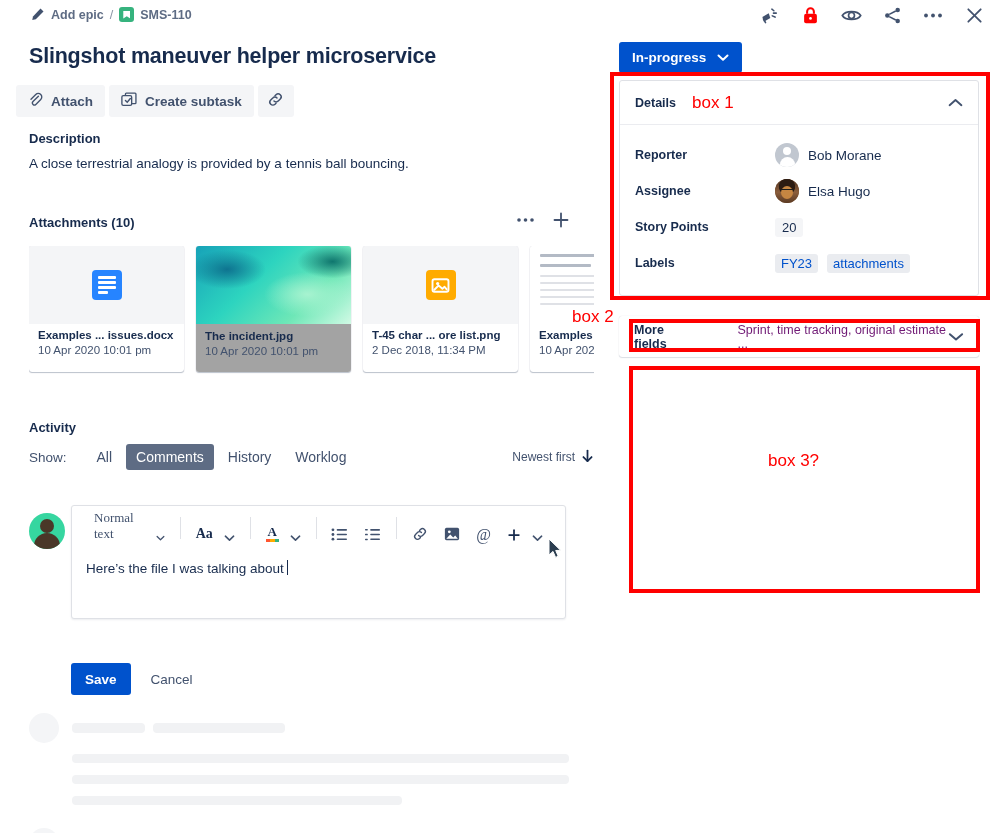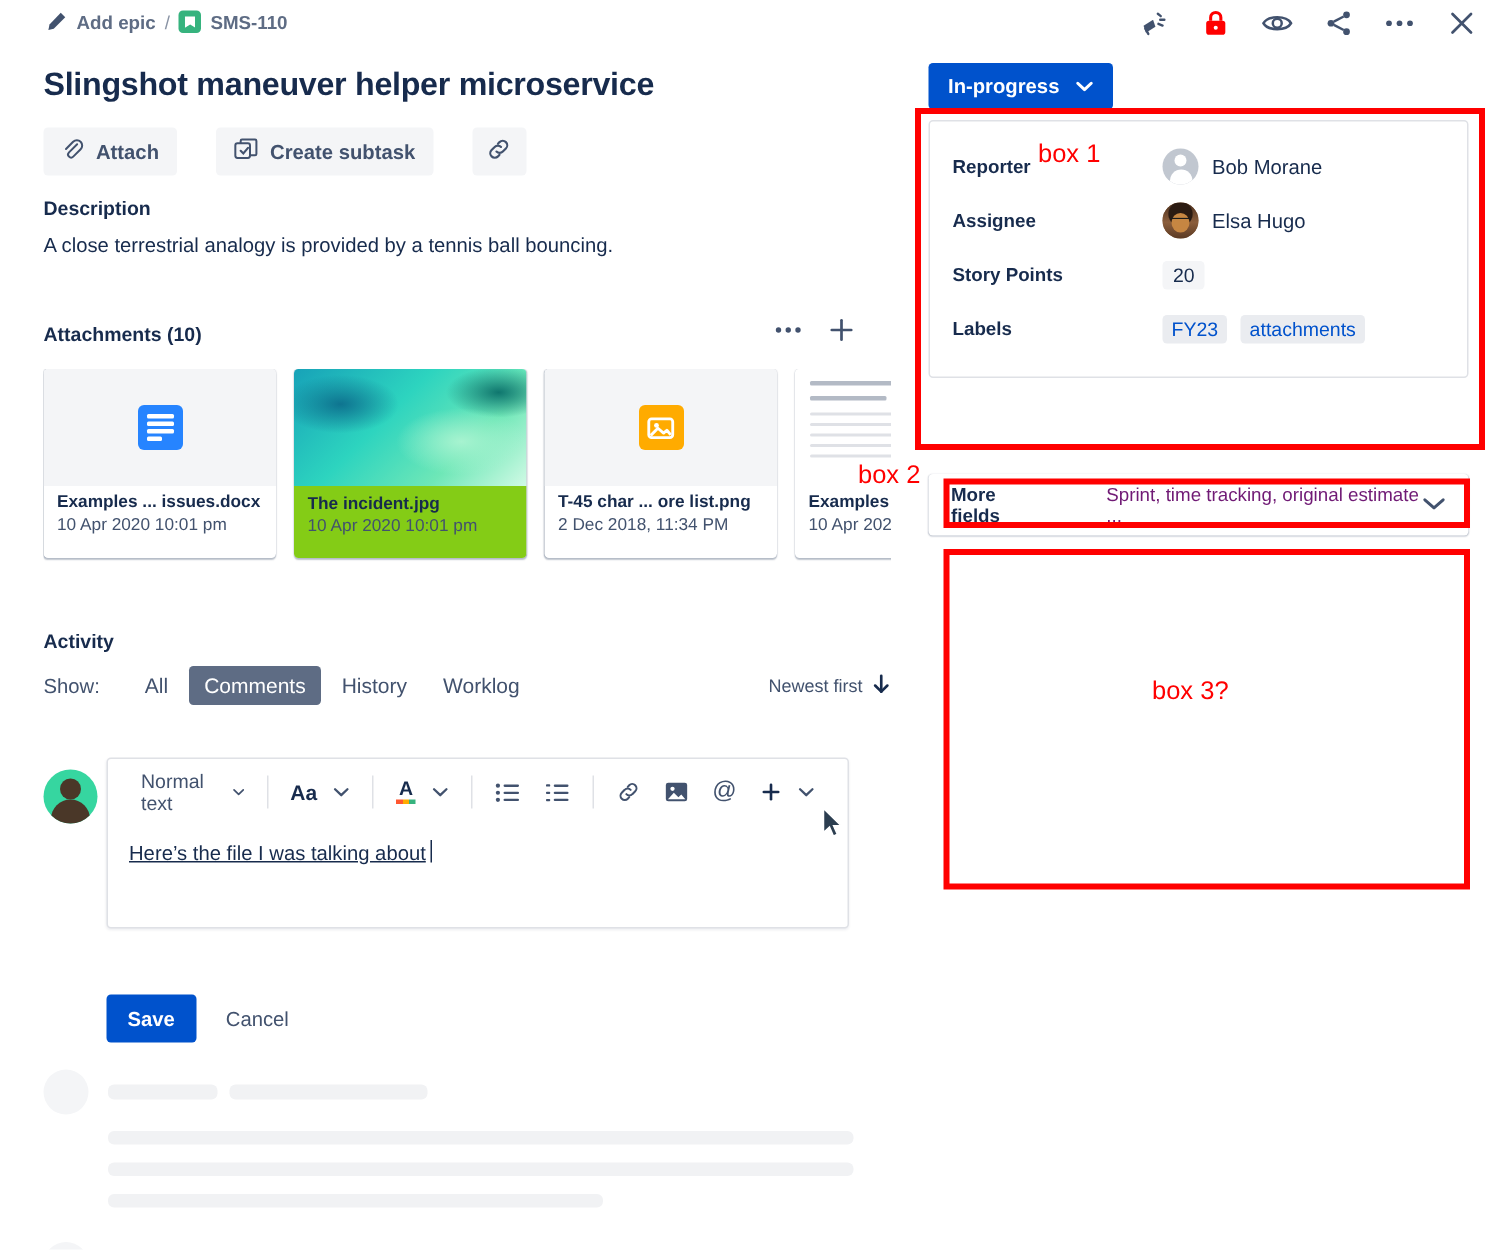--- a/index.html
+++ b/index.html
@@ -41,21 +41,21 @@
   .story-icon i {
     display:block; width:7px; height:8px; background:#fff;
     clip-path: polygon(0 0, 100% 0, 100% 100%, 50% 72%, 0 100%);
   }
 
   .issue-title {
     position:absolute; left:29px; top:44px;
     font-size:21.5px; font-weight:700; letter-spacing:-0.2px; color:#172B4D;
   }
 
-  .actionbar { position:absolute; left:29px; top:85px; display:flex; gap:26px; }
+  .actionbar { position:absolute; left:16px; top:85px; display:flex; gap:4px; }
   .abtn {
     height:32px; padding:0 12px; border:none; border-radius:3px;
     background:#F4F5F7; color:#42526E; font-size:13.5px; font-weight:600;
     display:flex; align-items:center; gap:8px; cursor:pointer;
     font-family:"Liberation Sans", sans-serif;
   }
   .abtn.icon-only { width:36px; padding:0; justify-content:center; }
 
   .sec-head {
     font-size:13px; font-weight:700; color:#172B4D;
@@ -94,21 +94,21 @@
   .img-glyph svg { display:block; }
 
   .photo-thumb {
     height:78px; width:100%;
     background:
       radial-gradient(ellipse 60px 30px at 20% 30%, #0E7490 0%, rgba(14,116,144,0) 65%),
       radial-gradient(ellipse 70px 36px at 72% 62%, #A7F3D0 0%, rgba(167,243,208,0) 62%),
       radial-gradient(ellipse 50px 24px at 88% 20%, #0F766E 0%, rgba(15,118,110,0) 70%),
       linear-gradient(135deg, #17A2B8 0%, #2DD4BF 40%, #6EE7B7 72%, #D1FAE5 100%);
   }
-  .att-card.photo .att-meta { background:#84cc16; height:48px; padding-top:6px; }
+  .att-card.photo .att-meta { background:#a3a3a3; height:48px; padding-top:6px; }
 
   
   .att-card.partial { position:relative; }
   .doc-preview { height:78px; width:100%; background:#fff; padding:8px 10px 0 10px; }
   .doc-preview .t1 { height:3px; width:46%; background:#B3BAC5; border-radius:1px; margin-bottom:7px; }
   .doc-preview .t2 { height:3px; width:38%; background:#B3BAC5; border-radius:1px; margin-bottom:8px; }
   .doc-preview .ln { height:2px; width:100%; background:#DFE1E6; border-radius:1px; margin-bottom:5px; }
 
   
   .act-head { position:absolute; left:29px; top:420px; }
@@ -129,23 +129,23 @@
   }
   .cm-avatar .head { position:absolute; left:11px; top:6px; width:14px; height:14px; border-radius:50%; background:#4A3728; }
   .cm-avatar .body { position:absolute; left:5px; top:20px; width:26px; height:20px; border-radius:13px 13px 0 0; background:#4A3728; }
 
   .editor {
     position:absolute; left:42px; top:0; width:495px;
     border:1px solid #DFE1E6; border-radius:3px; background:#fff;
     box-shadow:0 1px 2px rgba(9,30,66,0.08);
   }
   .etoolbar { height:44px; display:flex; align-items:center; padding:0 14px; gap:0; }
-  .tool { display:flex; align-items:center; gap:11px; padding:0 8px; height:28px; border-radius:3px; cursor:pointer; color:#42526E; font-size:13px; }
+  .tool { display:flex; align-items:flex-end; gap:11px; padding:0 8px; height:28px; border-radius:3px; cursor:pointer; color:#42526E; font-size:13px;font-family:Liberation Serif, serif; }
   .divider { width:1px; height:22px; background:#DFE1E6; margin:0 7px; }
-  .etext { padding:10px 14px 42px 14px; font-size:13.5px; color:#172B4D;text-decoration:underline; }
+  .etext { padding:10px 14px 42px 14px; font-size:13.5px; color:#172B4D; }
   .caret { display:inline-block; width:1px; height:15px; background:#172B4D; vertical-align:-2px; margin-left:3px; }
 
   .ebuttons { position:absolute; left:42px; top:158px; display:flex; align-items:center; gap:10px; }
   .save-btn {
     height:32px; padding:0 14px; border:none; border-radius:3px; background:#0052CC;
     color:#fff; font-size:13.5px; font-weight:600; cursor:pointer;
     font-family:"Liberation Sans", sans-serif;
   }
   .cancel-btn {
     height:32px; padding:0 10px; border:none; background:transparent;
@@ -507,20 +507,28 @@
   <div class="rightcol">
 
     <button class="status-btn">
       <span>In-progress</span>
       <svg width="12" height="9" viewBox="0 0 12 8" fill="none" stroke="#fff" stroke-width="2" stroke-linecap="round" stroke-linejoin="round">
           <path d="M1.5 2 L6 6.3 L10.5 2"></path>
         </svg>
     </button>
 
     <div class="details-card">
+      <div class="dc-head">
+        <span class="dc-title">Details</span>
+        <span class="dc-chev">
+          <svg width="15" height="10" viewBox="0 0 14 9" fill="none" stroke="#42526E" stroke-width="1.8" stroke-linecap="round" stroke-linejoin="round">
+              <path d="M1.5 6.5 L7 1.8 L12.5 6.5"></path>
+            </svg>
+        </span>
+      </div>
       <div class="dc-body">
 
         <div class="dfield">
           <span class="dlabel">Reporter</span>
           <span class="dvalue">
             <span class="av generic">
                 <span class="g-head"></span>
                 <span class="g-body"></span>
               </span>
             <span>Bob Morane</span>

